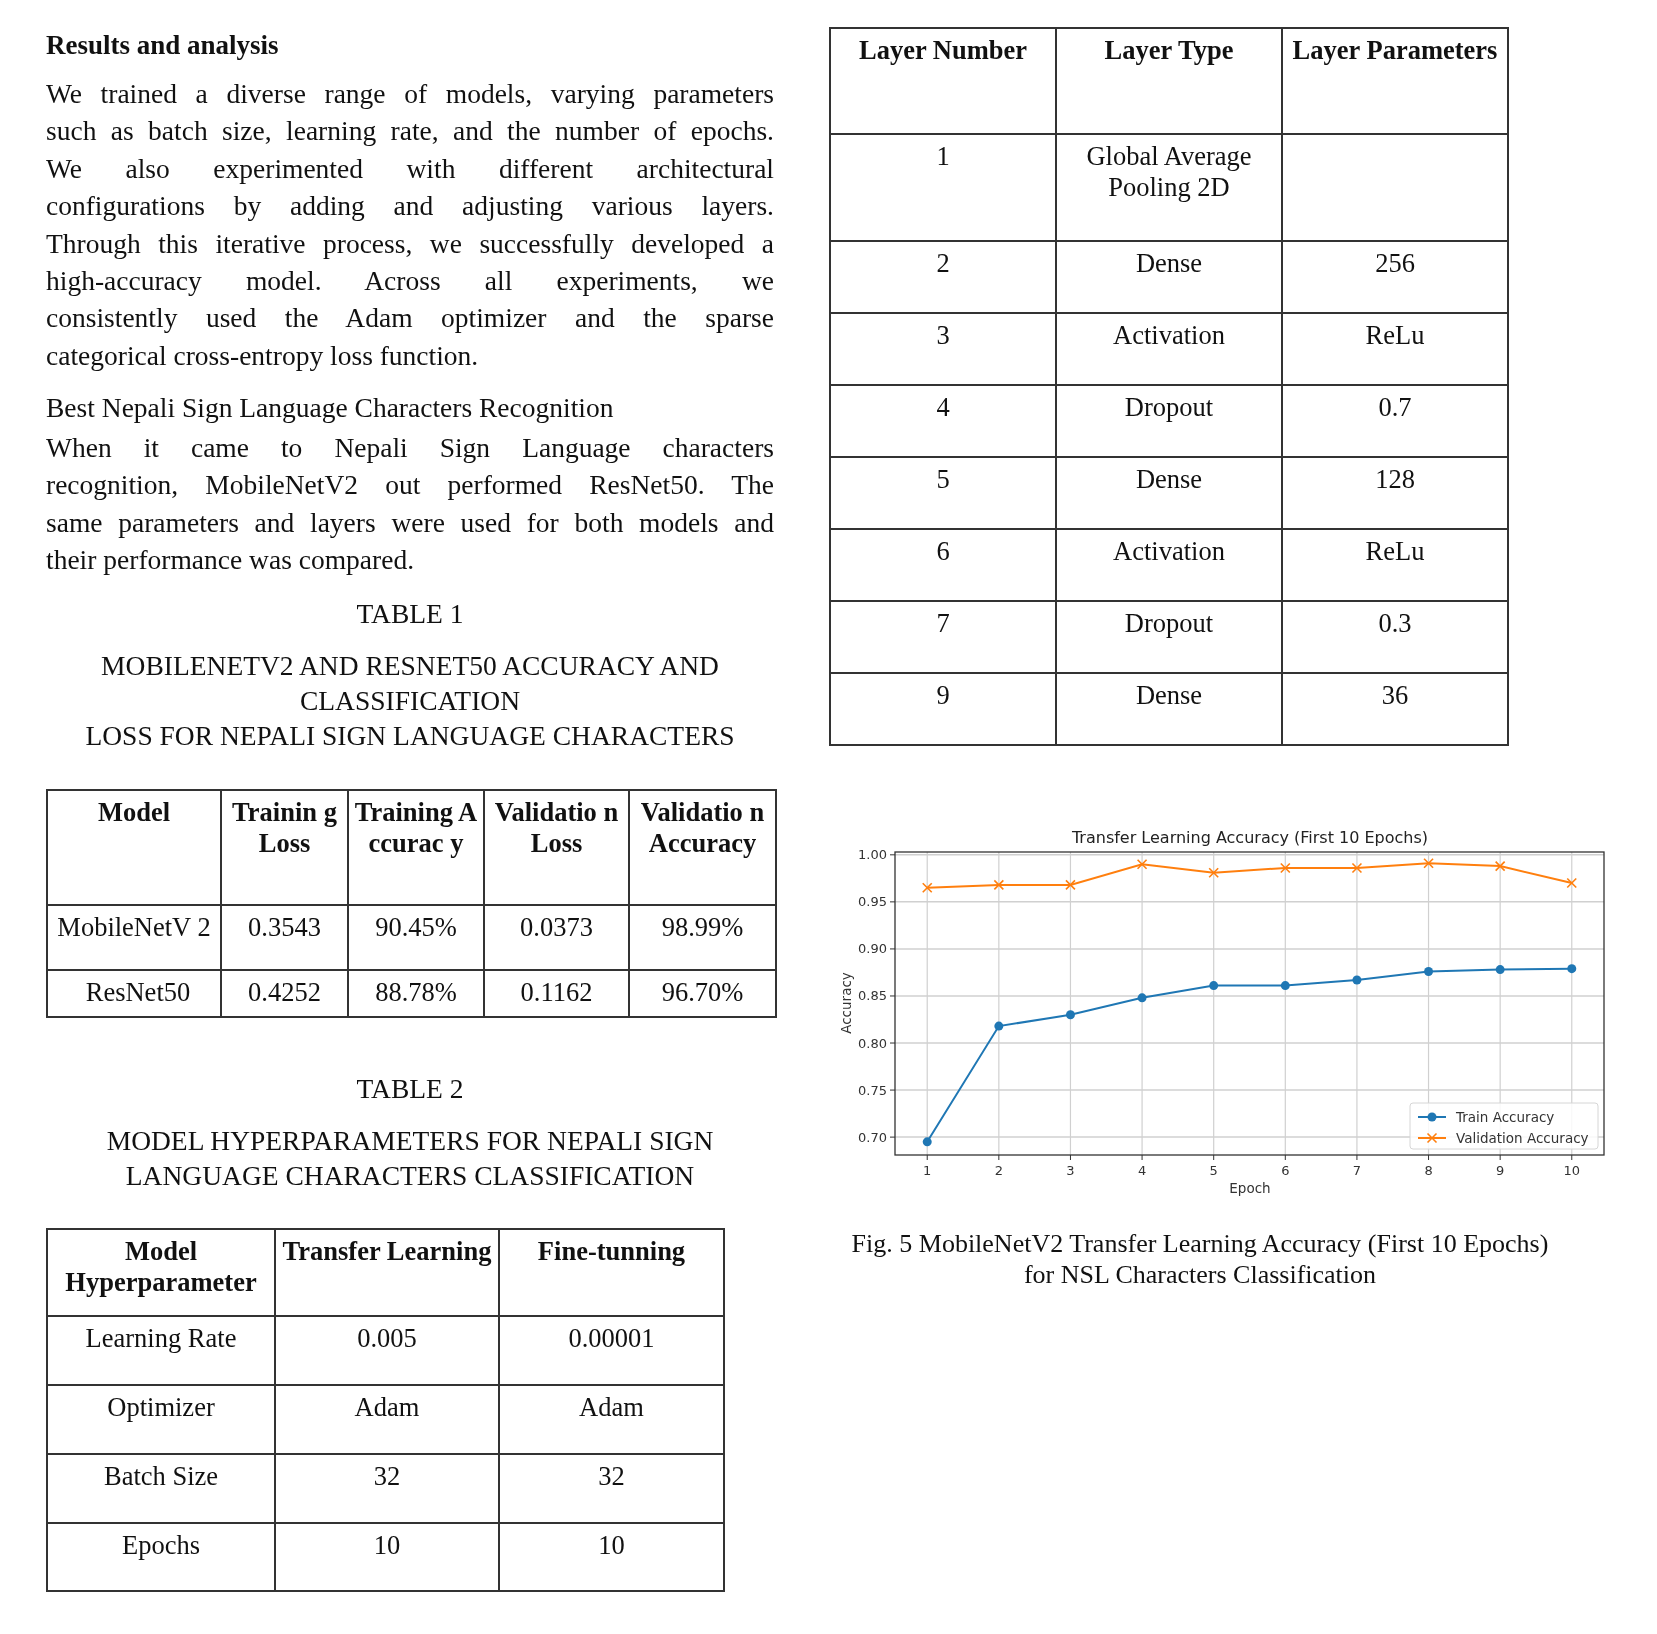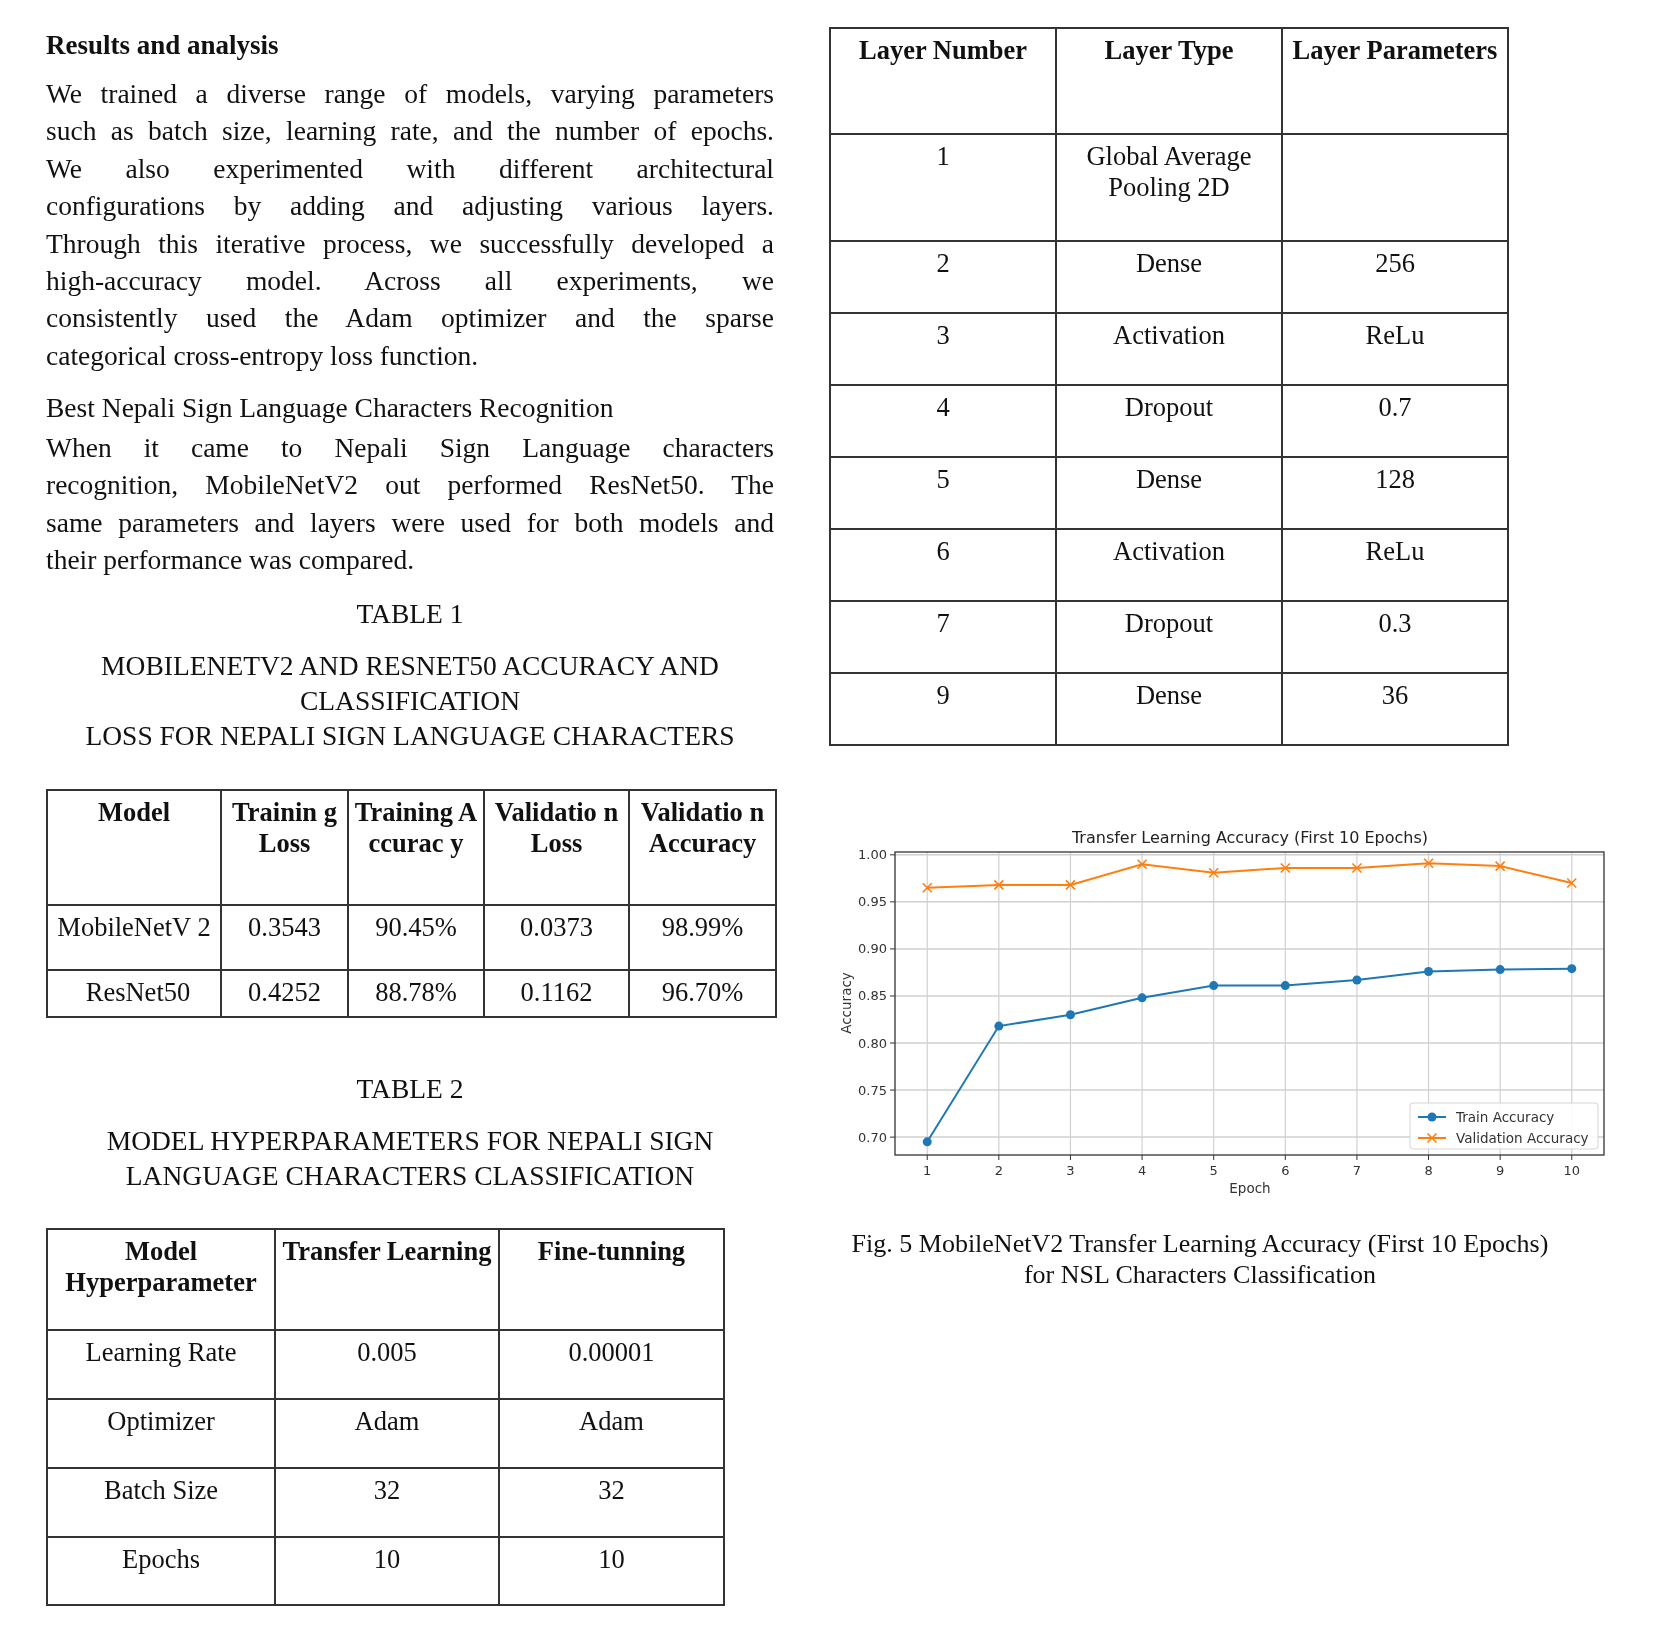--- a/index.html
+++ b/index.html
@@ -94,21 +94,21 @@
     <div>LANGUAGE CHARACTERS CLASSIFICATION</div>
   </div>
 
 <table class="grid" id="table2" style="left:46px; top:1228px; width:677px;">
   <colgroup>
       <col style="width:228px">
       <col style="width:224px">
       <col style="width:225px">
     </colgroup>
   <thead>
-      <tr id="t2head" style="height:101px">
+      <tr id="t2head" style="height:87px">
         <th>Model Hyperparameter</th>
         <th>Transfer Learning</th>
         <th>Fine-tunning</th>
       </tr>
     </thead>
   <tbody id="t2body">
       <tr style="height:69px">
         <td>Learning Rate</td>
         <td>0.005</td>
         <td>0.00001</td>

